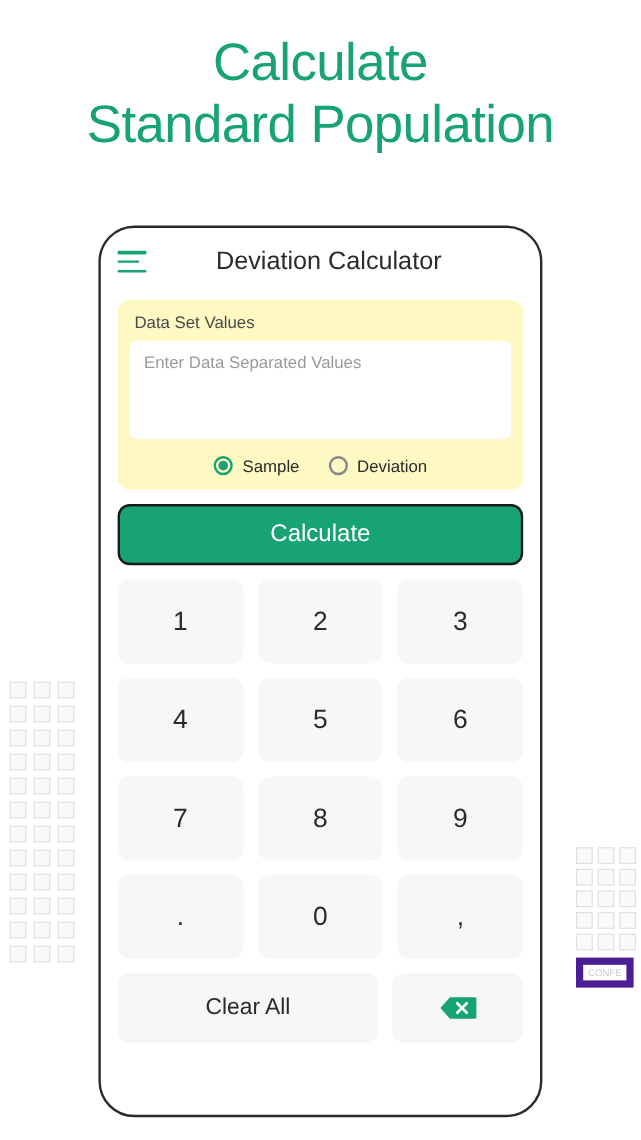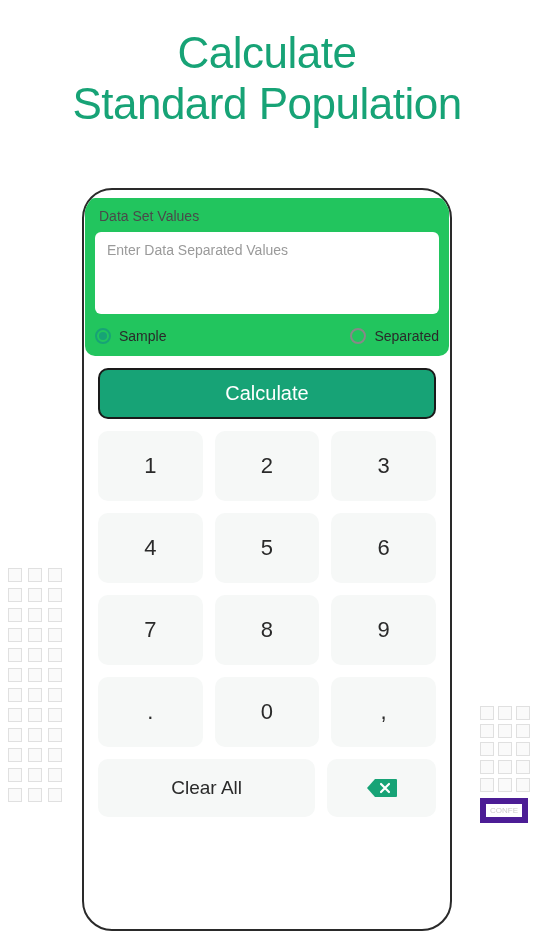--- a/index.html
+++ b/index.html
@@ -91,42 +91,42 @@
     .menu-line:nth-child(3) { width: 100%; }
     .app-title {
       font-size: 21px;
       font-weight: 400;
       color: #2a2a2a;
       flex: 1;
       text-align: center;
       margin-right: 24px;
     }
     .input-card {
-      margin: 8px 1px;
-      background: #22c55e;
+      margin: 8px 14px;
+      background: #fef9c3;
       border-radius: 10px;
       padding: 10px 10px 12px 10px;
     }
     .input-label {
       font-size: 14px;
       color: #4a4a4a;
       margin-bottom: 8px;
       padding-left: 4px;
     }
     .input-area {
       background: #ffffff;
       border-radius: 6px;
       padding: 10px 12px;
       min-height: 82px;
       font-size: 14px;
       color: #9a9a9a;
     }
     .radio-row {
       display: flex;
-      justify-content: space-between;
+      justify-content: center;
       gap: 24px;
       margin-top: 14px;
     }
     .radio-option {
       display: flex;
       align-items: center;
       gap: 8px;
       cursor: pointer;
     }
     .radio-circle {
@@ -280,36 +280,44 @@
   </div>
 </div>
 
 <div class="hero-title">
   <div>Calculate</div>
   <div>Standard Population</div>
 </div>
 
 <div class="phone-frame">
 
+  <div class="app-header">
+    <div class="menu-icon">
+      <div class="menu-line"></div>
+      <div class="menu-line"></div>
+      <div class="menu-line"></div>
+    </div>
+    <div class="app-title">Deviation Calculator</div>
+  </div>
 
   <div class="input-card">
     <div class="input-label">Data Set Values</div>
     <div class="input-area">
       <span>Enter Data Separated Values</span>
     </div>
     <div class="radio-row">
       <div class="radio-option">
         <div class="radio-circle">
           <div class="radio-inner"></div>
         </div>
         <span class="radio-label">Sample</span>
       </div>
       <div class="radio-option">
         <div class="radio-circle unselected"></div>
-        <span class="radio-label">Separated</span>
+        <span class="radio-label">Deviation</span>
       </div>
     </div>
   </div>
 
   <div class="calculate-btn">Calculate</div>
 
   <div class="keypad">
     <div class="key">1</div>
     <div class="key">2</div>
     <div class="key">3</div>

